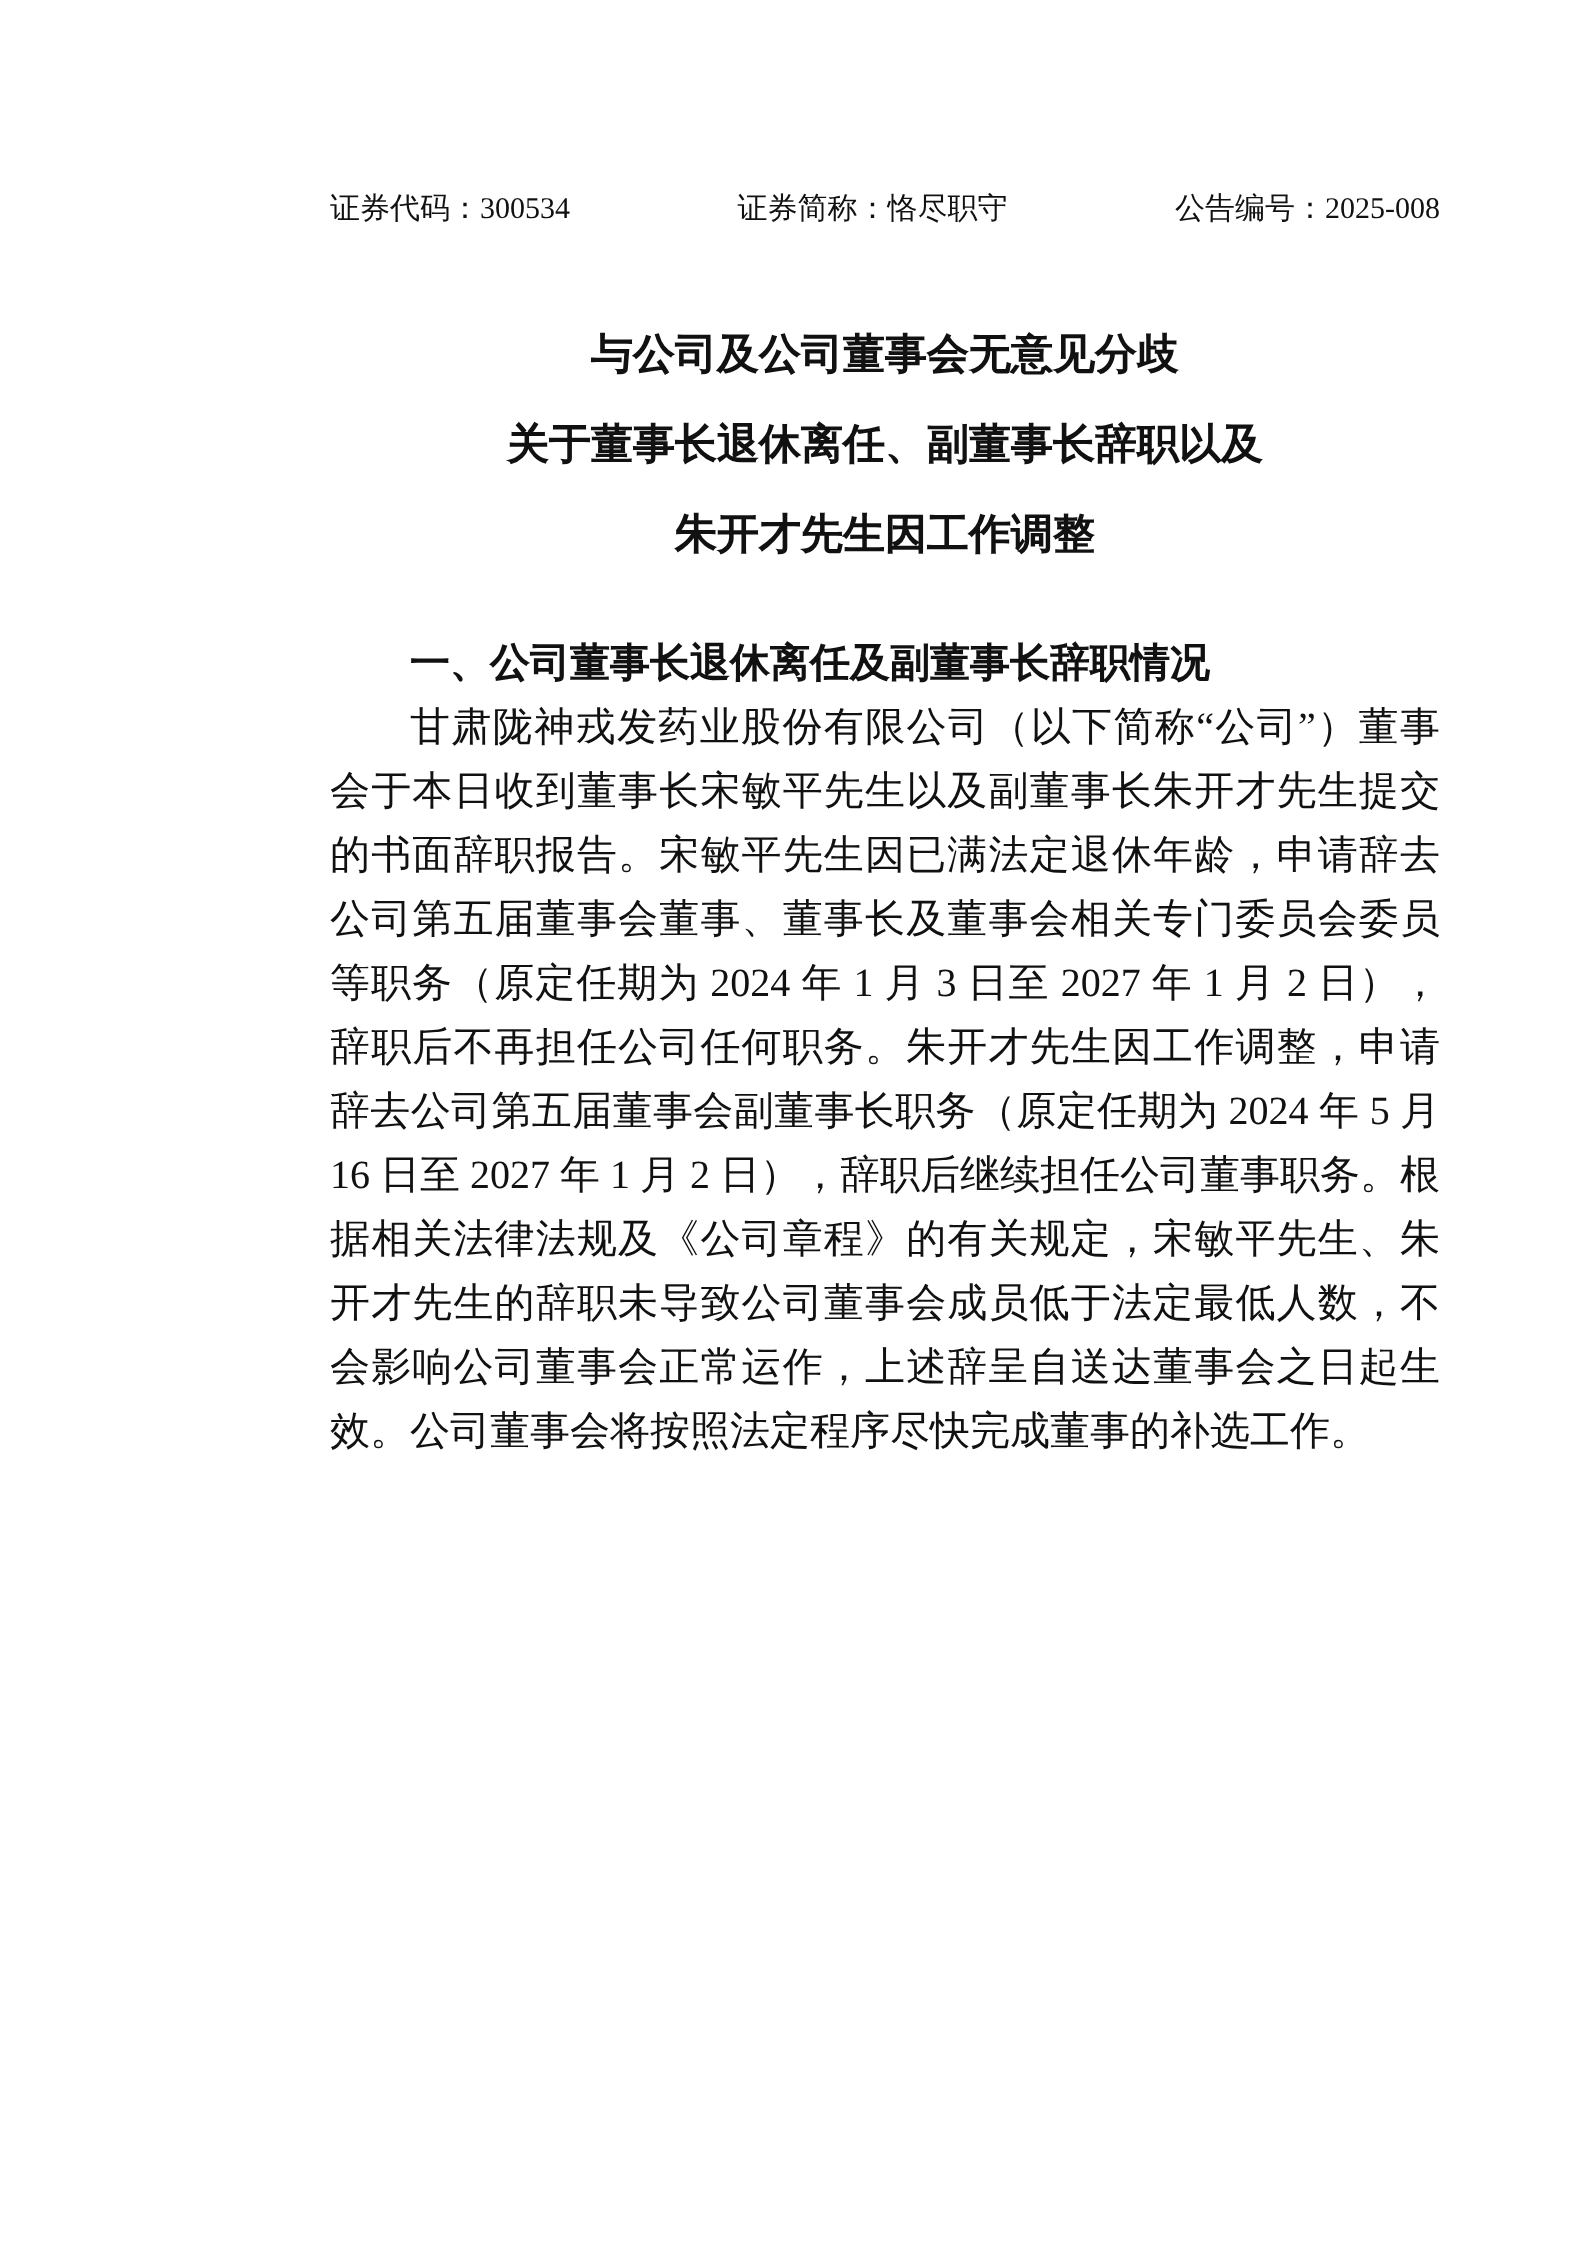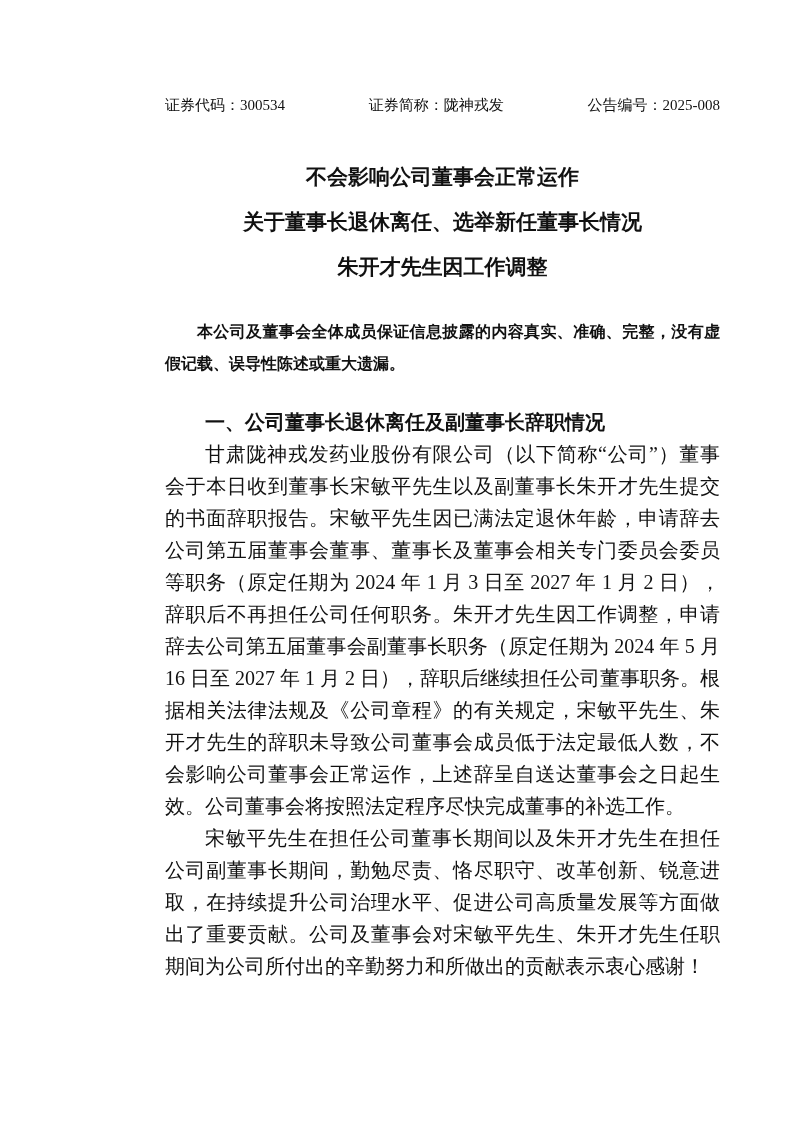--- a/index.html
+++ b/index.html
@@ -64,31 +64,29 @@
     font-family: Liberation Serif, serif;
   }
 </style>
 </head>
 <body>
 
 <div class="page">
 
   <div class="doc-header">
     <span>证券代码：300534</span>
-    <span>证券简称：陇神戎发</span>
+    <span>证券简称：恪尽职守</span>
     <span>公告编号：2025-008</span>
   </div>
 
   <h1 class="doc-title">
-    <span class="title-line">不会影响公司董事会正常运作</span>
-    <span class="title-line">关于董事长退休离任、选举新任董事长情况</span>
+    <span class="title-line">与公司及公司董事会无意见分歧</span>
+    <span class="title-line">关于董事长退休离任、副董事长辞职以及</span>
     <span class="title-line">朱开才先生因工作调整</span>
   </h1>
 
-  <p class="disclaimer">本公司及董事会全体成员保证信息披露的内容真实、准确、完整，没有虚假记载、误导性陈述或重大遗漏。</p>
 
   <div class="doc-body">
     <p class="section-heading">一、公司董事长退休离任及副董事长辞职情况</p>
     <p class="para">甘肃陇神戎发药业股份有限公司（以下简称“公司”）董事会于本日收到董事长宋敏平先生以及副董事长朱开才先生提交的书面辞职报告。宋敏平先生因已满法定退休年龄，申请辞去公司第五届董事会董事、董事长及董事会相关专门委员会委员等职务（原定任期为 2024 年 1 月 3 日至 2027 年 1 月 2 日），辞职后不再担任公司任何职务。朱开才先生因工作调整，申请辞去公司第五届董事会副董事长职务（原定任期为 2024 年 5 月 16 日至 2027 年 1 月 2 日），辞职后继续担任公司董事职务。根据相关法律法规及《公司章程》的有关规定，宋敏平先生、朱开才先生的辞职未导致公司董事会成员低于法定最低人数，不会影响公司董事会正常运作，上述辞呈自送达董事会之日起生效。公司董事会将按照法定程序尽快完成董事的补选工作。</p>
-    <p class="para">宋敏平先生在担任公司董事长期间以及朱开才先生在担任公司副董事长期间，勤勉尽责、恪尽职守、改革创新、锐意进取，在持续提升公司治理水平、促进公司高质量发展等方面做出了重要贡献。公司及董事会对宋敏平先生、朱开才先生任职期间为公司所付出的辛勤努力和所做出的贡献表示衷心感谢！</p>
   </div>
 
 </div>
 
 </body></html>

